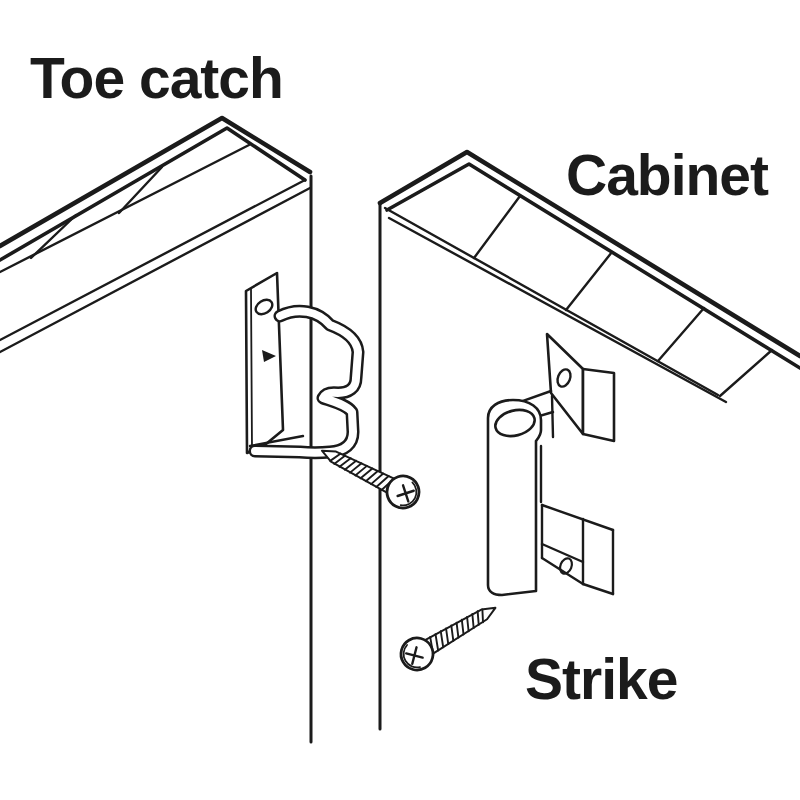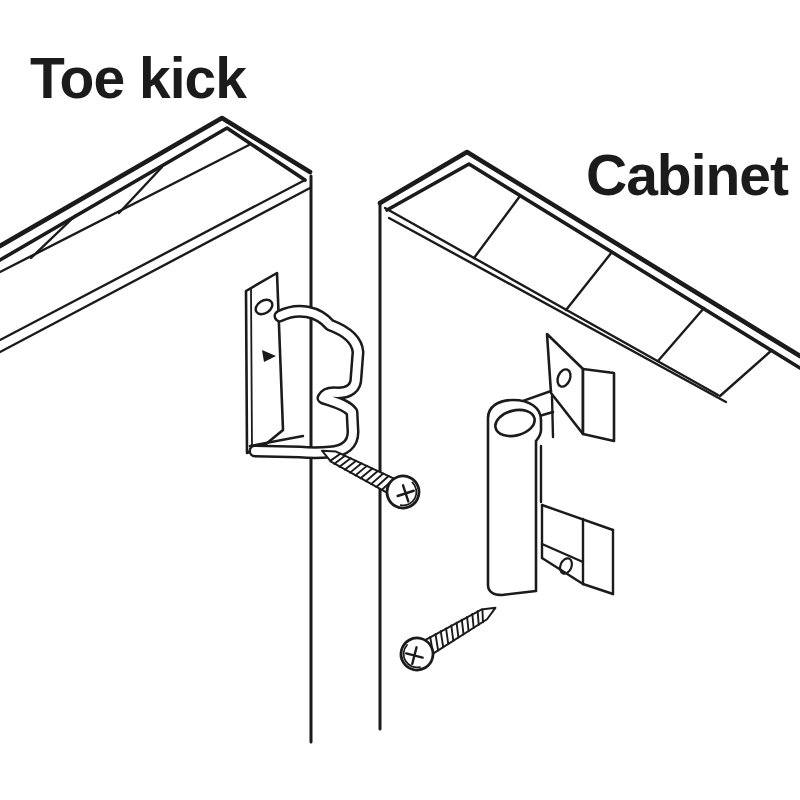--- a/index.html
+++ b/index.html
@@ -2,21 +2,21 @@
 <html><head>
 <meta charset="utf-8">
 <style>
   html,body{margin:0;padding:0;background:#fff;}
   .canvas{position:relative;width:800px;height:800px;background:#fff;overflow:hidden;
           font-family:"Liberation Sans",sans-serif;}
   .canvas svg{position:absolute;left:0;top:0;}
   .label{position:absolute;font-weight:700;font-size:57px;line-height:65px;
          letter-spacing:-1px;color:#1b1b1b;white-space:pre-line;}
   .lbl-toekick{left:30px;top:46px;}
-  .lbl-cabinet{left:586px;top:143px;}
+  .lbl-cabinet{left:566px;top:143px;}
   .lbl-springcatch{left:2px;top:360px;}
   .lbl-strike{left:525px;top:647px;}
   .ln{stroke:#1b1b1b;fill:none;stroke-linecap:round;stroke-linejoin:round;}
   .w{fill:#ffffff;}
 </style>
 </head>
 <body>
 
 <div class="canvas">
 
@@ -118,15 +118,16 @@
       <path class="ln" stroke-width="2" d="M14,-7.9 L78,-5.6 L91,0 L78,5.6 L14,7.9"></path>
       <path class="ln" stroke-width="1.9" d="M20,-7.9 L14,7.9 M26,-7.7 L20,7.7 M32,-7.5 L26,7.5
         M38,-7.3 L32,7.3 M44,-7.1 L38,7.1 M50,-6.9 L44,6.9 M56,-6.8 L50,6.8 M62,-6.6 L56,6.6
         M68,-6.4 L62,6.4 M74,-6.2 L68,6.2 M79,-5.3 L73,6.1"></path>
       <circle class="ln w" stroke-width="2.8" cx="0" cy="0" r="16"></circle>
       <path class="ln" stroke-width="1.8" d="M-4,-12.8 A13.4,13.4 0 0 0 -4,12.8"></path>
       <path class="ln" stroke-width="2.4" d="M-9,-6 L3,6 M-9,6 L3,-6"></path>
     </g>
   </svg>
 
-  <div class="label lbl-toekick">Toe kick</div>
+  <div class="label lbl-toekick">Toe catch</div>
   <div class="label lbl-cabinet">Cabinet</div>
+  <div class="label lbl-strike">Strike</div>
 </div>
 
 </body></html>

